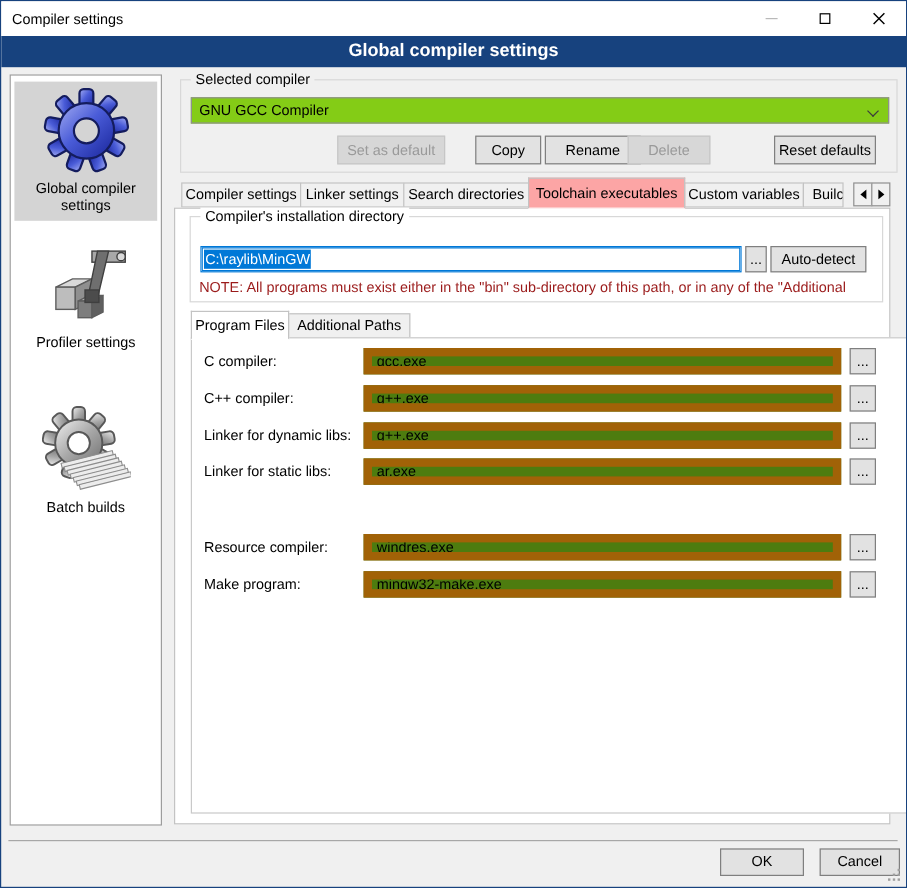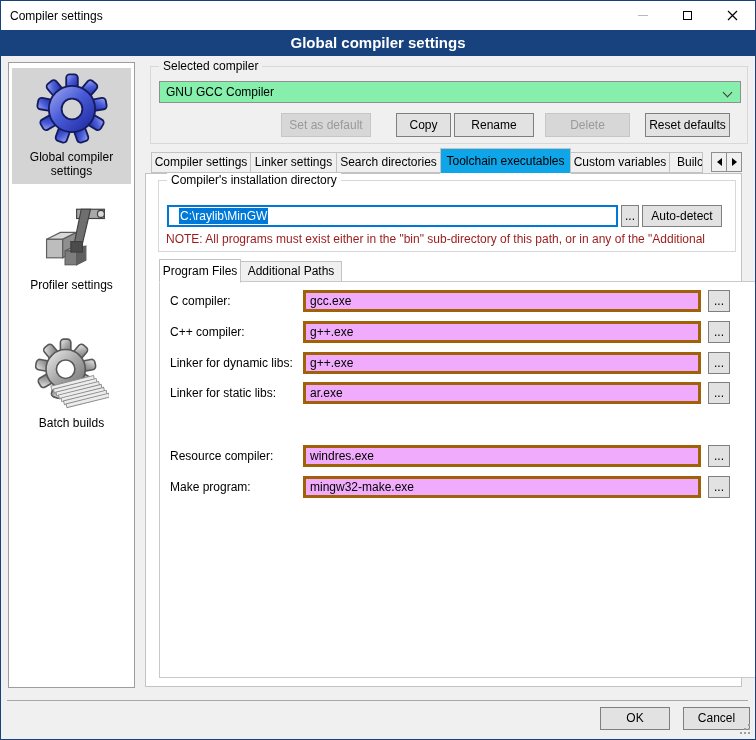--- a/index.html
+++ b/index.html
@@ -34,69 +34,69 @@
   .side-label { margin-top: 4px; line-height: 14px; }
   #side2 { margin-top: 12px; }
   #side3 { margin-top: 36px; }
 
   
   .groupbox { position: absolute; border: 1px solid #d8d8d8; }
   .gb-label { position: absolute; top: -8px; left: 8px; padding: 0 4px; background: #f0f0f0; }
   #grp-compiler { left: 149px; top: 10px; width: 598px; height: 78px; }
 
   
-  .combo { position: absolute; background: #86efac; border: 1px solid #8f8f8f; display: flex; align-items: center; padding: 0 24px 0 6px; height: 22px; }
+  .combo { position: absolute; background: #84cc16; border: 1px solid #8f8f8f; display: flex; align-items: center; padding: 0 24px 0 6px; height: 22px; }
   .chev { position: absolute; right: 9px; top: 7px; width: 7px; height: 7px; border-right: 1px solid #3c3c3c; border-bottom: 1px solid #3c3c3c; transform: rotate(45deg); }
   #combo-compiler { left: 8px; top: 14px; width: 582px; }
 
   
   .btn { position: absolute; height: 24px; background: #e2e2e2; border: 1px solid #7f7f7f; font-family: "Liberation Sans", sans-serif; font-size: 12px; text-align: center; line-height: 21px; color: #000; }
   .btn.disabled { background: #d7d7d7; border-color: #c6c6c6; color: #9a9a9a; }
   .btn-sm { height: 22px; line-height: 19px; }
   #btn-default { left: 130px; top: 46px; width: 90px; }
   #btn-copy    { left: 245px; top: 46px; width: 55px; }
   #btn-rename  { left: 303px; top: 46px; width: 80px; }
-  #btn-delete  { left: 394px; top: 46px; width: 85px; }
+  #btn-delete  { left: 372px; top: 46px; width: 69px; }
   #btn-reset   { left: 494px; top: 46px; width: 85px; }
 
   
   #tabbar { position: absolute; left: 144px; top: 92px; width: 597px; height: 25px; display: flex; align-items: flex-end; padding-left: 6px; }
   .tab { height: 21px; background: #f0f0f0; border: 1px solid #c3c3c3; margin-right: -1px; text-align: center; line-height: 19px; overflow: hidden; white-space: nowrap; }
-  .tab.active { height: 26px; margin-bottom: -1px; background: #0ea5e9; border-bottom: 1px solid #fff; line-height: 24px; position: relative; z-index: 3; }
+  .tab.active { height: 26px; margin-bottom: -1px; background: #fca5a5; border-bottom: 1px solid #fff; line-height: 24px; position: relative; z-index: 3; }
   #tabM0 { width: 100px; } #tabM1 { width: 87px; } #tabM2 { width: 105px; }
   #tabM3 { width: 131px; } #tabM4 { width: 100px; } #tabM5 { width: 34px; text-align: left; padding-left: 7px; }
   .tab-arrows { position: absolute; right: 0; bottom: 1px; display: flex; z-index: 4; }
   .tab-arrow { width: 16px; height: 20px; background: #f0f0f0; border: 1px solid #8f8f8f; margin-left: -1px; display: flex; align-items: center; justify-content: center; }
   .tri-l { width: 0; height: 0; border-top: 4px solid transparent; border-bottom: 4px solid transparent; border-right: 5px solid #000; }
   .tri-r { width: 0; height: 0; border-top: 4px solid transparent; border-bottom: 4px solid transparent; border-left: 5px solid #000; }
 
   #tab-panel { position: absolute; left: 144px; top: 117px; width: 597px; height: 514px; background: #fff; border: 1px solid #c3c3c3; }
 
   
   #grp-dir { left: 12px; top: 6px; width: 578px; height: 72px; }
   #grp-dir .gb-label { background: #fff; }
-  #dir-input { position: absolute; left: 8px; top: 24px; width: 451px; height: 22px; background: #fff; border: 1px solid #0078d7; box-shadow: inset 0 0 0 1px #0078d7; display: flex; align-items: center; padding-left: 11px; }
+  #dir-input { position: absolute; left: 8px; top: 24px; width: 451px; height: 22px; background: #fff; border: 1px solid #0078d7; box-shadow: inset 0 0 0 1px #0078d7; display: flex; align-items: center; padding-left: 2px; }
   #dir-input .sel { background: #0078d7; color: #fff; padding: 1px 1px; }
   #btn-dirbrowse  { left: 462px; top: 24px; width: 18px; }
   #btn-autodetect { left: 483px; top: 24px; width: 80px; }
   #dir-note { position: absolute; left: 7px; top: 51px; width: 566px; color: #9b1b1b; white-space: nowrap; overflow: hidden; }
 
   
   #subtabbar { position: absolute; left: 13px; top: 84px; height: 24px; display: flex; align-items: flex-end; justify-content: center; }
   .subtab { height: 21px; background: #f0f0f0; border: 1px solid #c3c3c3; margin-right: -1px; text-align: center; line-height: 19px; }
   .subtab.active { height: 24px; margin-bottom: -1px; background: #fff; border-bottom: 1px solid #fff; line-height: 22px; position: relative; z-index: 3; }
   #subtab0 { width: 82px; } #subtab1 { width: 102px; }
   #subpanel { position: absolute; left: 13px; top: 107px; width: 686px; height: 397px; background: #fff; border: 1px solid #c9c9c9; }
 
   
   .frow { position: absolute; left: 0; width: 100%; height: 22px; }
   #row0 { top: 8px; } #row1 { top: 39px; } #row2 { top: 70px; } #row3 { top: 100px; }
   #row4 { top: 132px; } #row5 { top: 163px; } #row6 { top: 194px; }
   .flabel { position: absolute; left: 10px; top: 4px; }
-  .finput { position: absolute; left: 143px; top: 0; width: 398px; height: 22px; background: #f0abfc; border: 3px solid #a16207; padding: 0 4px; font-family: "Liberation Sans", sans-serif; font-size: 12px; color: #000; }
+  .finput { position: absolute; left: 143px; top: 0; width: 398px; height: 22px; background: #4d7c0f; border: 7px solid #a16207; padding: 0 4px; font-family: "Liberation Sans", sans-serif; font-size: 12px; color: #000; }
   .fbrowse { position: absolute; left: 548px; top: 0; width: 22px; }
   .fcombo { left: 143px; top: 0; width: 427px; background: #f0f0f0; }
 
   
   #footer-divider { position: absolute; left: 6px; top: 644px; width: 741px; border-top: 1px solid #a7a7a7; }
   #btn-ok     { left: 599px; top: 651px; width: 70px; height: 23px; }
   #btn-cancel { left: 682px; top: 651px; width: 67px; height: 23px; }
   #grip { position: absolute; right: 4px; bottom: 4px; width: 11px; height: 11px; }
   #grip::after { content: ""; position: absolute; left: 8px; top: 0; width: 2px; height: 2px; background: #9e9e9e;
     box-shadow: 0 4px #9e9e9e, 0 8px #9e9e9e, -4px 4px #9e9e9e, -4px 8px #9e9e9e, -8px 8px #9e9e9e; }

